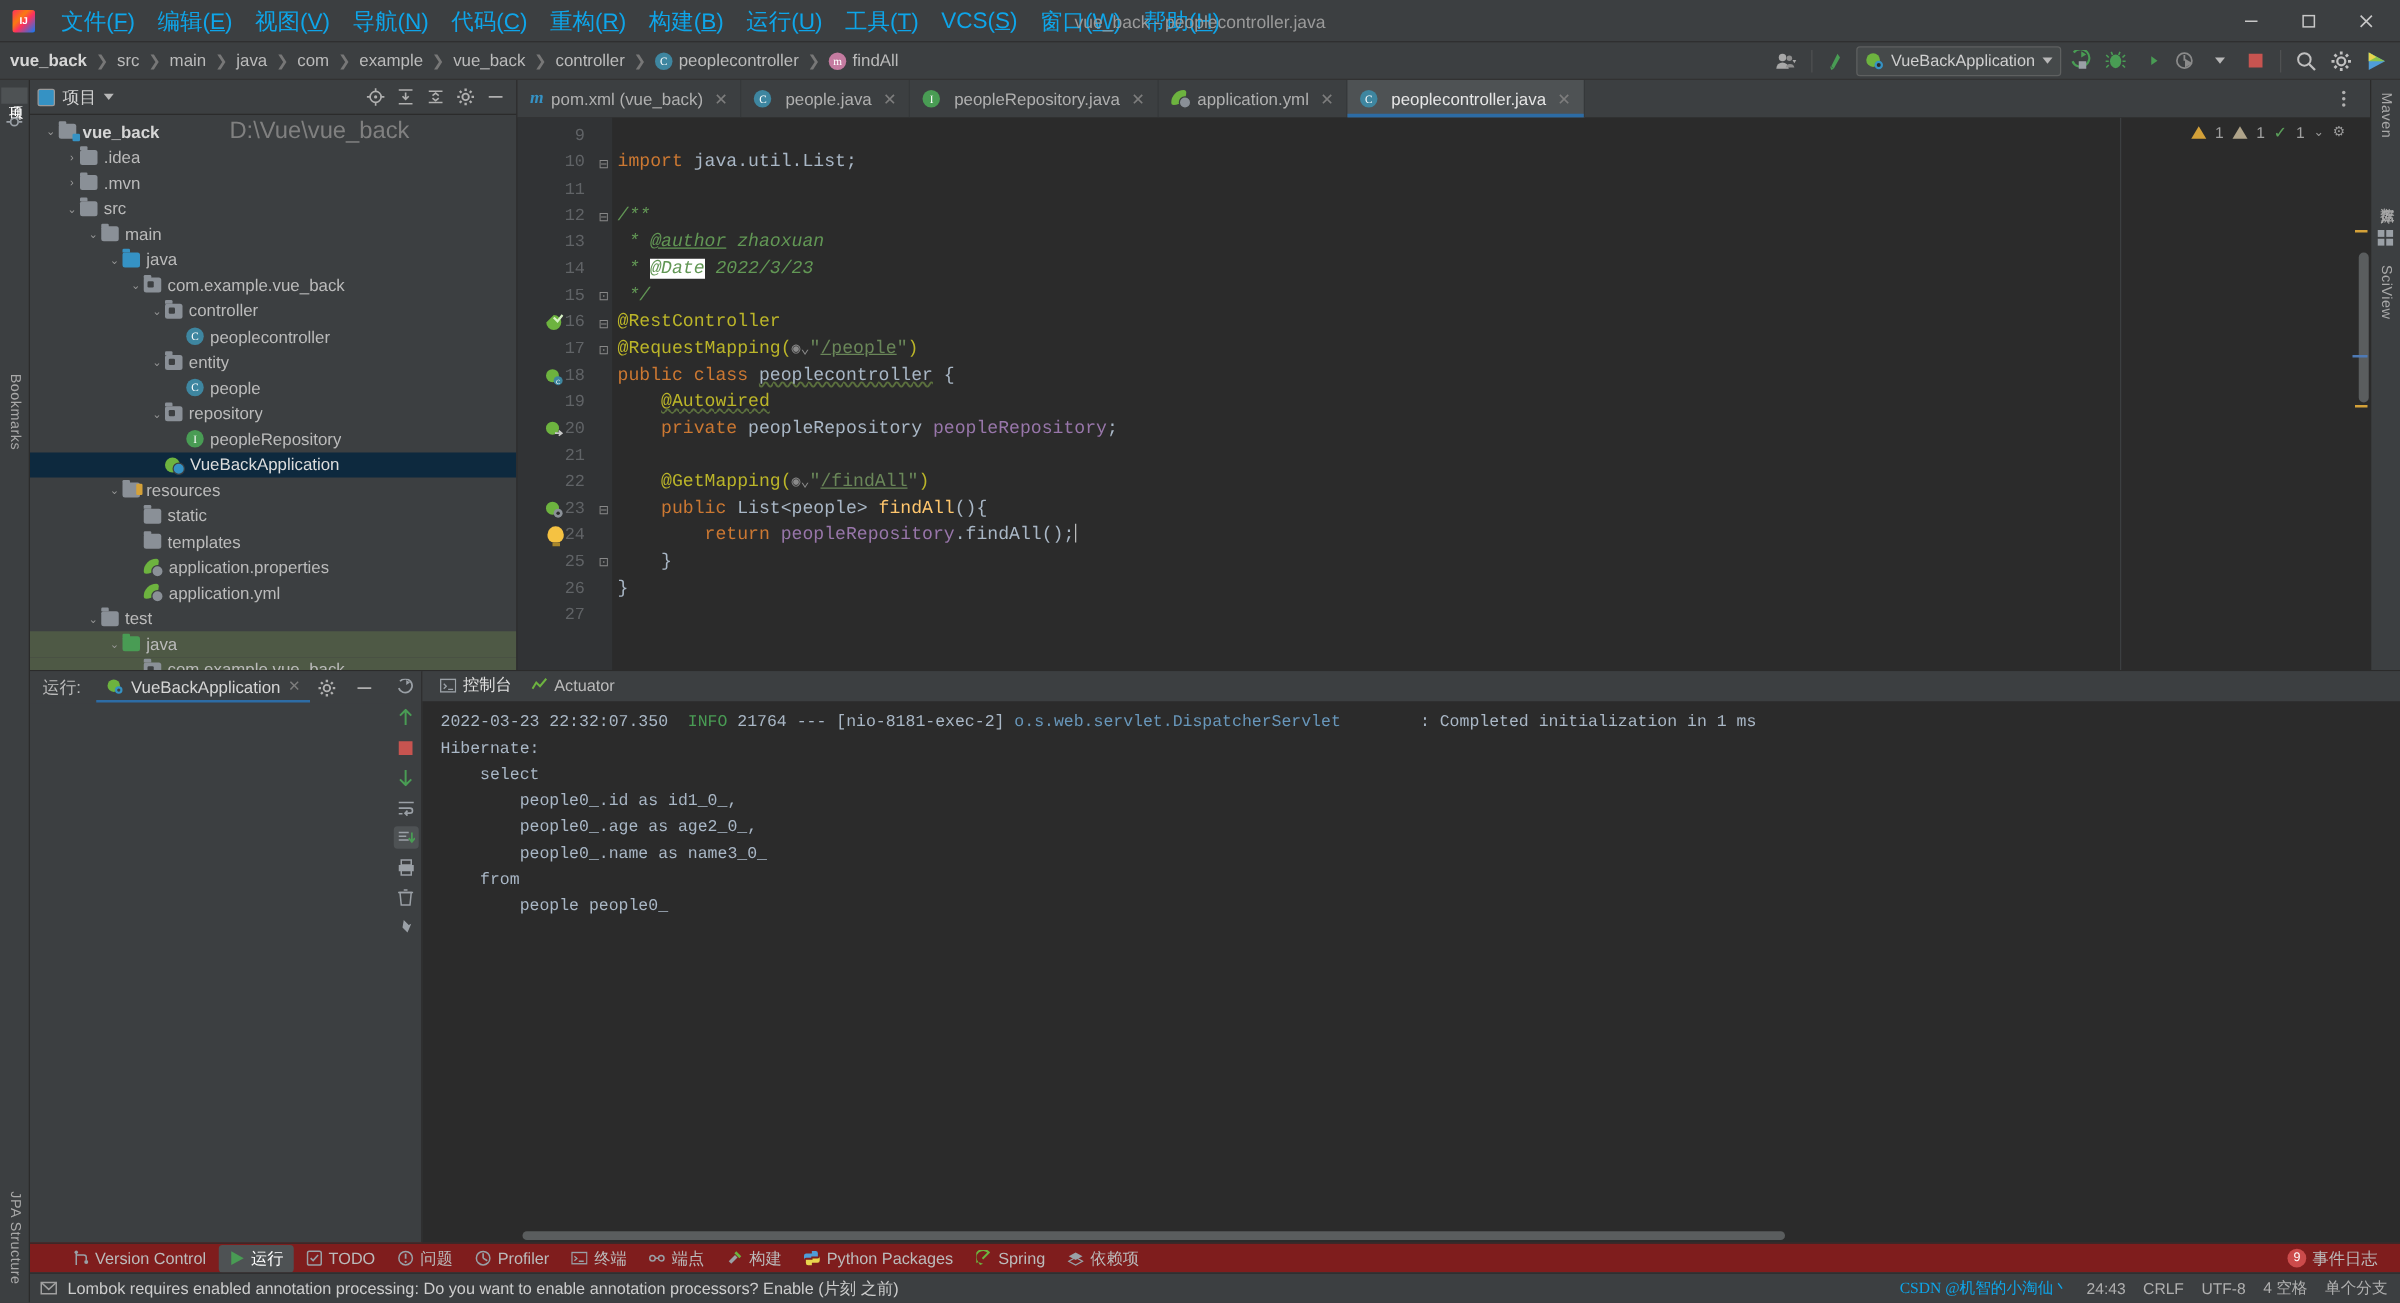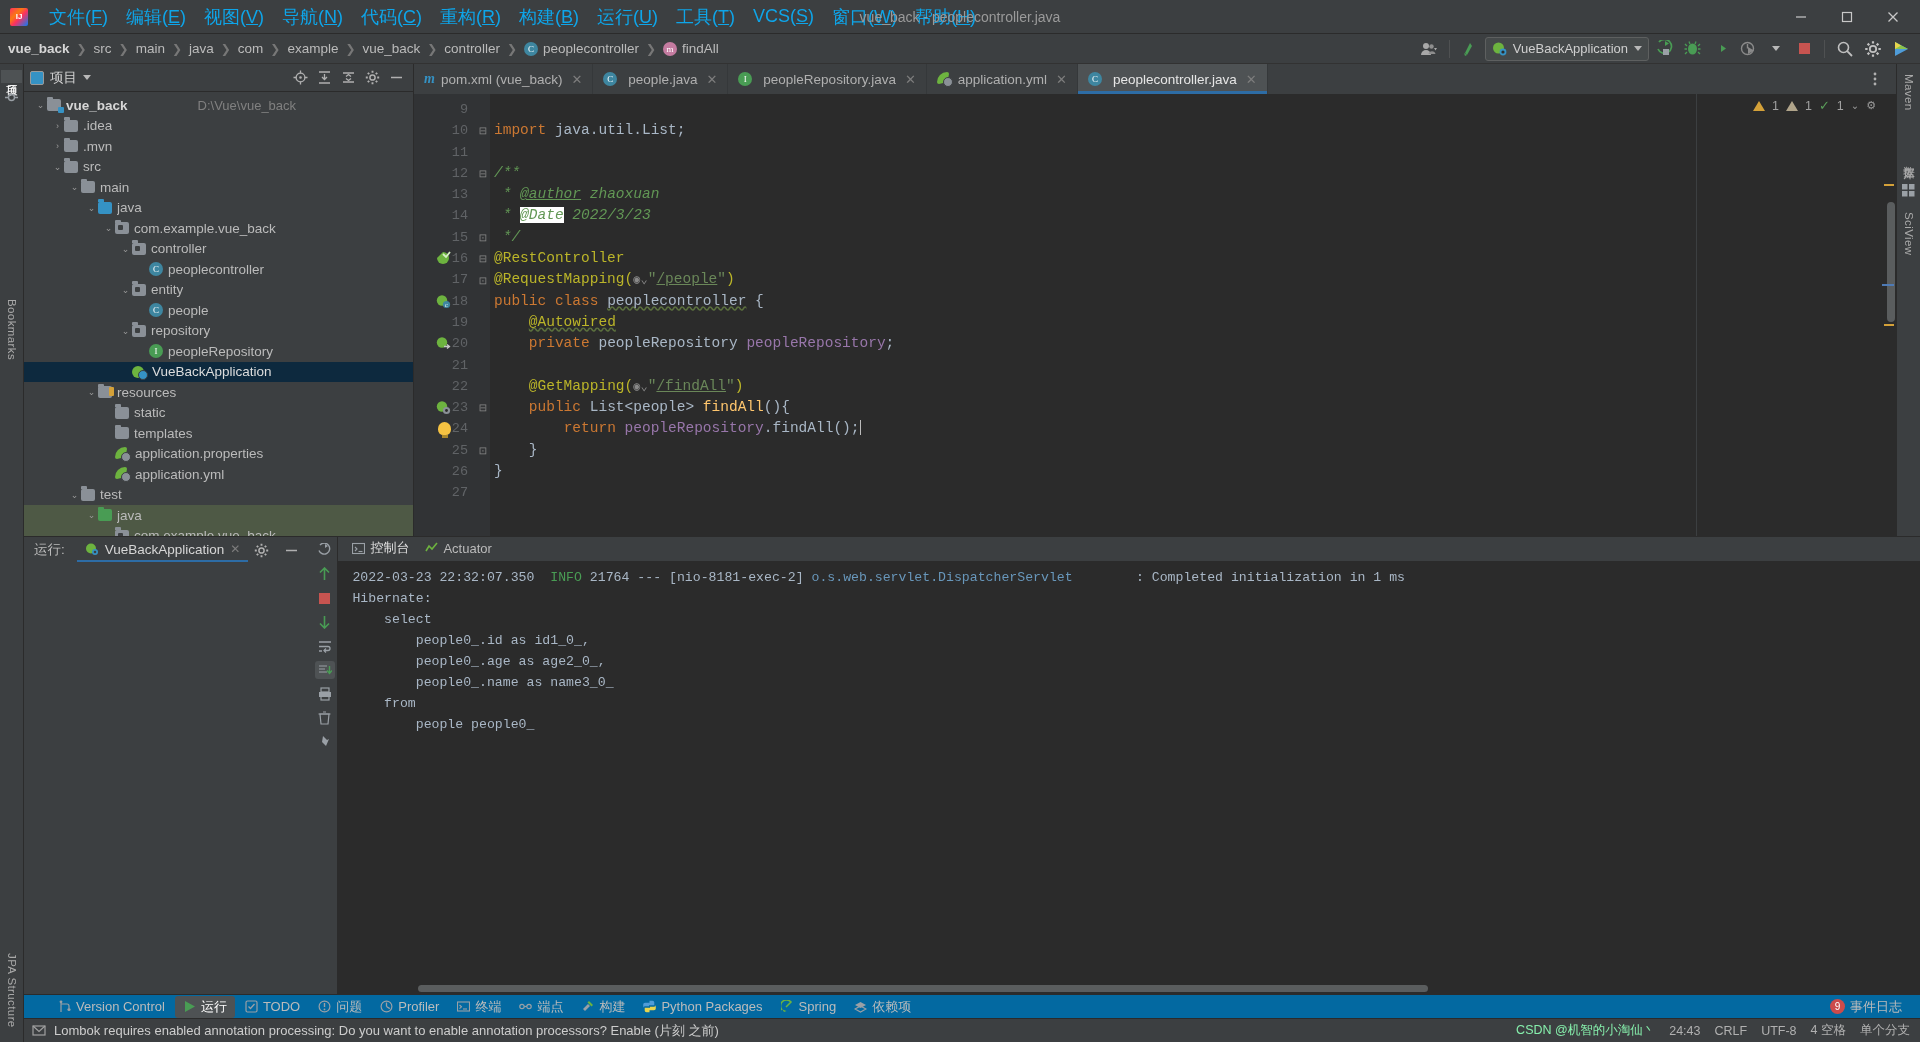--- a/index.html
+++ b/index.html
@@ -161,21 +161,21 @@
   }
   .springleaf::before {
     content:""; position:absolute; left:0; top:0px; width:12px; height:12px;
     background:#6db33f; border-radius: 10px 2px 10px 2px;
   }
   .springleaf::after {
     content:""; position:absolute; right:-1px; bottom:-1px; width:8px; height:8px;
     border-radius:50%; background:#8a9097; border:1.5px solid #3c3f41;
   }
   .row-label { overflow: hidden; text-overflow: ellipsis; }
-  .row-sub { color: #808080; margin-left: 26px; font-size: 13px; padding-left: 44px; }
+  .row-sub { color: #808080; margin-left: 12px; font-size: 19px; padding-left: 44px; }
   .row-label.bold { font-weight: bold; color: #d6d6d6; }
 
   
   .editor-area { flex: 1; display: flex; flex-direction: column; min-width: 0; background: #2b2b2b; }
   .tabs { height: 30px; background: #3c3f41; display: flex; align-items: stretch; flex: none; position: relative; }
   .tab {
     display: flex; align-items: center; gap: 6px; padding: 0 10px; font-size: 13.5px;
     color: #b0b0b0; white-space: nowrap; position: relative; border-right: 1px solid #35383a;
   }
   .tab.active { background: #4e5254; color: #e6e6e6; }
@@ -263,42 +263,42 @@
   }
   .conline { height: 21px; line-height: 21px; white-space: pre; }
   .c-info { color: #4e9a94; }
   .c-cls { color: #6897bb; }
   .hscroll {
     position: absolute; left: 80px; bottom: 2px; height: 7px; background: #5a5d5e; border-radius: 4px;
   }
 
   
   .toolbar-bottom {
-    height: 24px; background: #0369a1; display: flex; align-items: center; flex: none;
+    height: 24px; background: #7f1d1d; display: flex; align-items: center; flex: none;
     border-top: 1px solid #2b2b2b; padding-left: 26px; gap: 2px;
   }
   .twbtn {
     display: flex; align-items: center; gap: 5px; font-size: 13px; color: #bbbbbb;
     padding: 2px 8px; border-radius: 3px; white-space: nowrap;
   }
   .twbtn.active { background: #4e5254; color: #fff; }
   .tw-right { margin-left: auto; display: flex; align-items: center; gap: 8px; padding-right: 10px; }
   .badge-red {
     background: #cc4b4b; color: #fff; border-radius: 50%; width: 15px; height: 15px;
     font-size: 10px; display: flex; align-items: center; justify-content: center;
   }
 
   
   .statusbar {
     height: 24px; background: #3c3f41; display: flex; align-items: center; flex: none;
     border-top: 1px solid #2b2b2b; font-size: 13px; color: #bbbbbb; padding-left: 8px;
   }
   .status-msg { margin-left: 8px; color: #cdcdcd; }
   .status-right { margin-left: auto; display: flex; align-items: center; gap: 14px; padding-right: 10px; color: #b0b0b0; font-size: 12.5px; }
-  .watermark { color: #86efac; font-size: 12.5px; }
+  .watermark { color: #0ea5e9; font-size: 12.5px; font-family: Liberation Serif, serif; }
 
   .bulb {
     width: 13px; height: 13px; background: #f5c242; border-radius: 50% 50% 40% 40%;
     display: inline-block; position: relative;
   }
   .bulb::after { content:""; position:absolute; left:3.5px; bottom:-3px; width:6px; height:3px; background:#a8862b; }
   svg { display: block; }
 </style>
 </head>
 <body>

